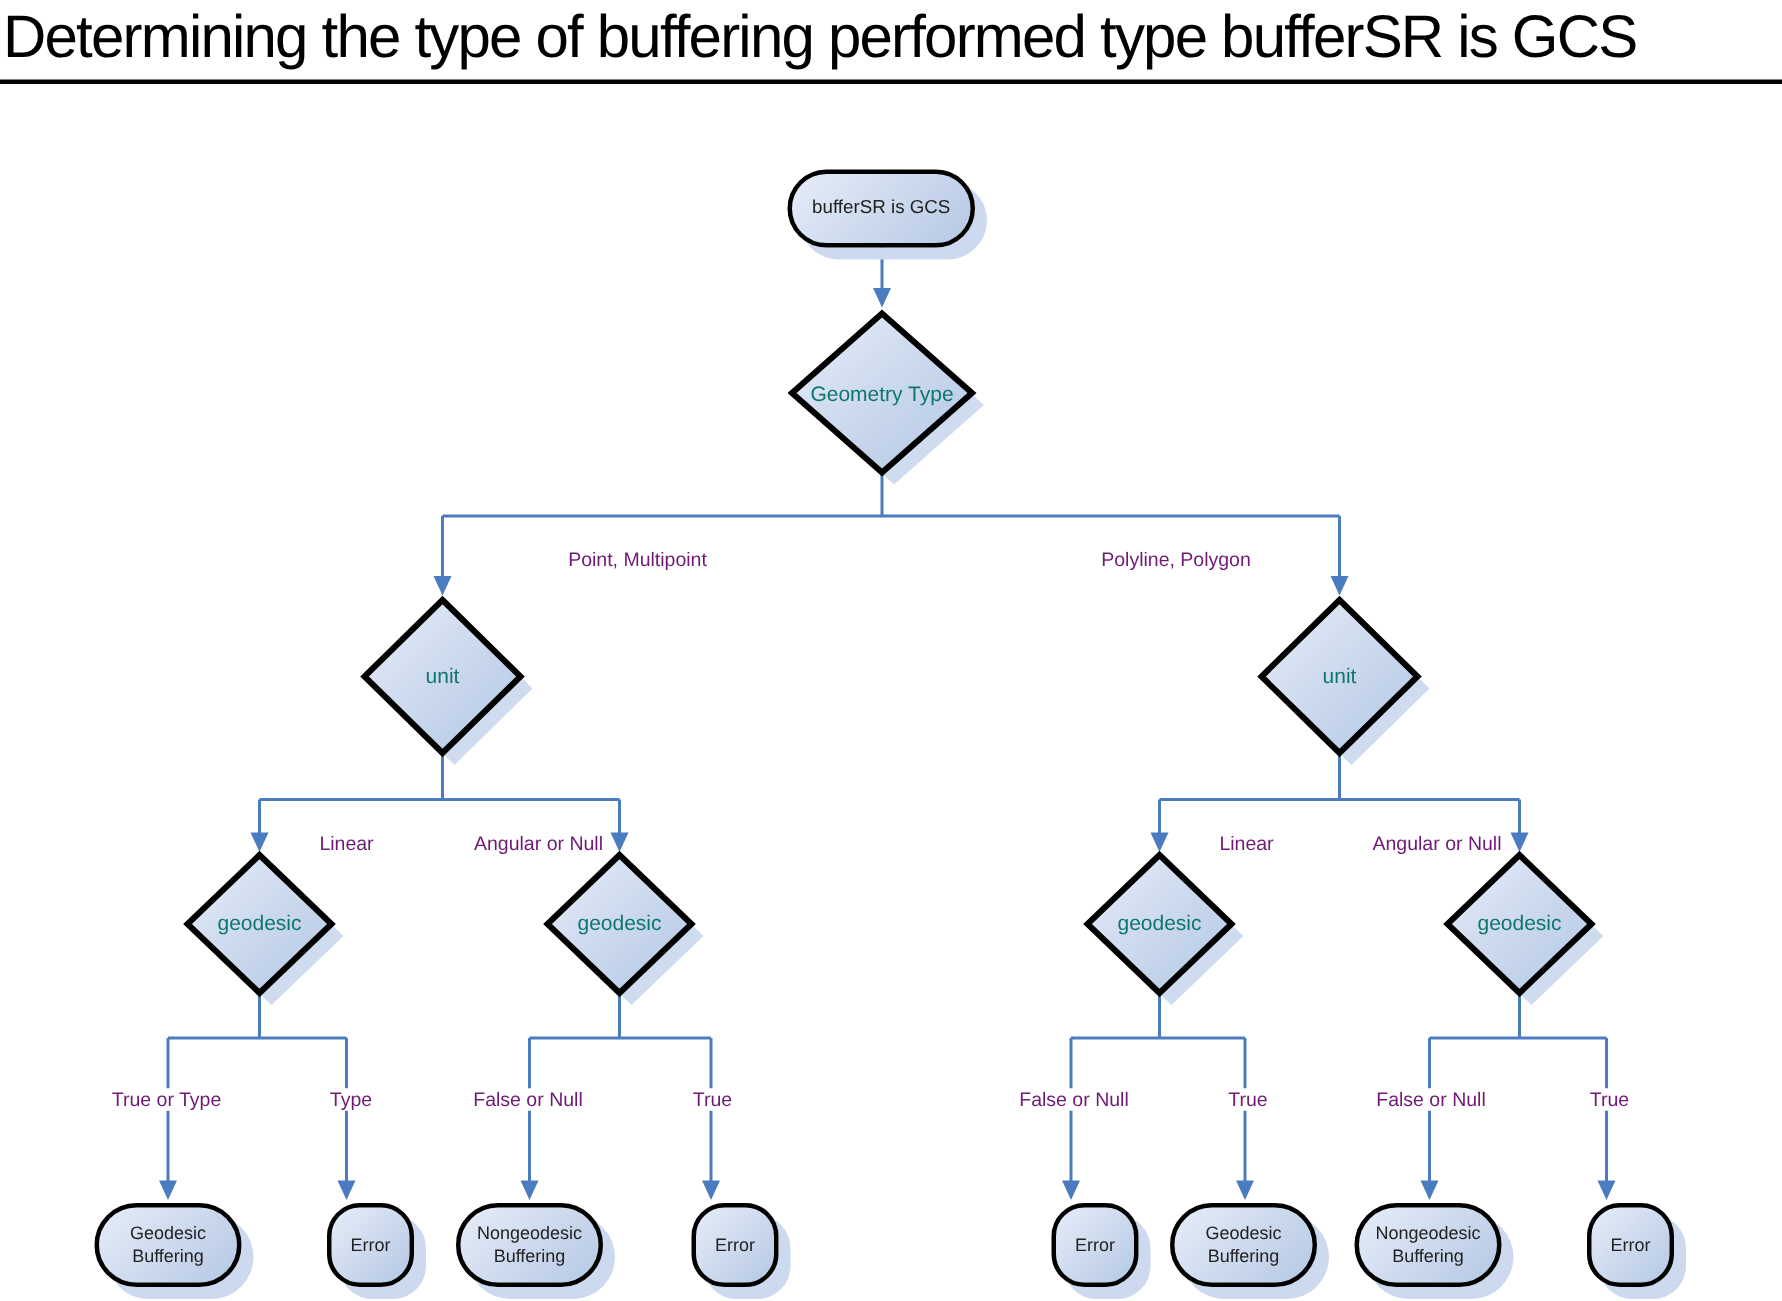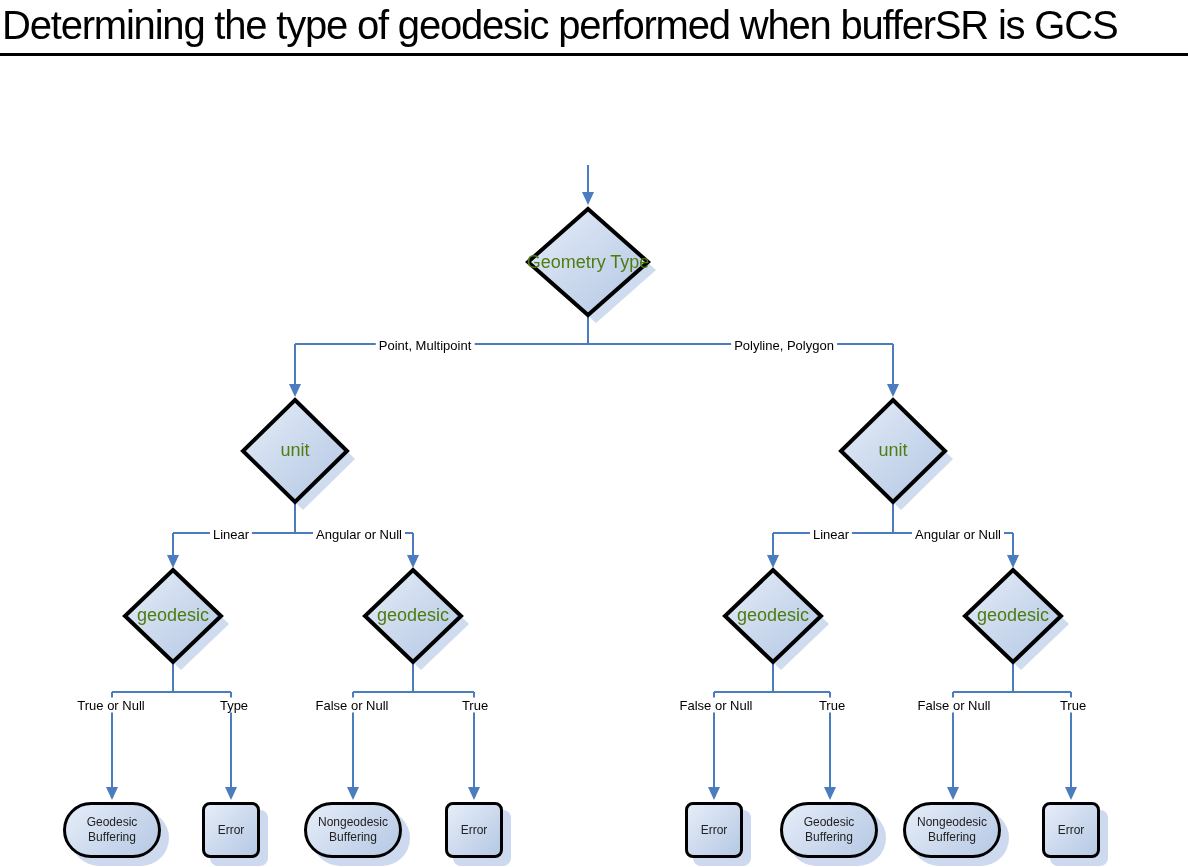--- a/index.html
+++ b/index.html
@@ -10,36 +10,36 @@
          border-bottom:3.5px solid #000;padding:3px 0 5px 2px;}
   svg.connectors{position:absolute;left:0;top:0;z-index:1;}
   svg.connectors path{stroke:#4a7cbf;stroke-width:2;fill:none;}
   svg.connectors polygon{fill:#4a7cbf;}
   .stadium{position:absolute;z-index:2;box-sizing:border-box;
            border:3px solid #000;border-radius:28px;
            background:linear-gradient(135deg,#e6edf8 0%,#b5c8e4 100%);
            box-shadow:8px 8px 0 #cdd9ee;
            display:flex;align-items:center;justify-content:center;text-align:center;
            font-size:12px;line-height:1.25;color:#222;}
-  .stadium.small{border-radius:8px;}
+  .stadium.small{border-radius:22px;margin-left:16px;}
   .start{font-size:12.5px;border-radius:26px;}
   .diamond{position:absolute;z-index:2;}
   .diamond svg{display:block;}
   .dlabel{position:absolute;left:0;top:0;right:8px;bottom:8px;
           display:flex;align-items:center;justify-content:center;
-          font-size:18px;color:#4d7c0f;text-align:center;}
+          font-size:14px;color:#0f766e;text-align:center;}
   .elabel{position:absolute;z-index:3;transform:translate(-50%,-50%);
-          background:#fff;padding:0 3px;font-size:13px;white-space:nowrap;color:#000000;}
+          background:#fff;padding:0 3px;font-size:13px;white-space:nowrap;color:#701a75;margin-top:28px;}
 </style>
 </head>
 <body>
 
 <div class="canvas">
 
-  <div class="title">Determining the type of geodesic performed when bufferSR is GCS</div>
+  <div class="title">Determining the type of buffering performed type bufferSR is GCS</div>
 
   <svg width="0" height="0" style="position:absolute">
     <defs>
       <linearGradient id="nodeGrad" x1="0" y1="0" x2="1" y2="1">
         <stop offset="0" stop-color="#e6edf8"></stop>
         <stop offset="1" stop-color="#b2c6e3"></stop>
       </linearGradient>
     </defs>
   </svg>
 
@@ -78,20 +78,23 @@
       <polygon points="708,787 720,787 714,800"></polygon>
       <polygon points="824,787 836,787 830,800"></polygon>
     </g>
     <g>
       <path d="M1013,662 V692 M953,692 H1071 M953,692 V788 M1071,692 V788"></path>
       <polygon points="947,787 959,787 953,800"></polygon>
       <polygon points="1065,787 1077,787 1071,800"></polygon>
     </g>
   </svg>
 
+  <div class="stadium start" style="left:525px;top:113px;width:125px;height:52px">
+    <span>bufferSR is GCS</span>
+  </div>
 
   <div class="diamond" style="left:525px;top:206px">
     <svg width="134" height="120">
       <polygon points="71,11 131,64 71,117 11,64" fill="#cfdcef"></polygon>
       <polygon points="63,3 123,56 63,109 3,56" fill="url(#nodeGrad)" stroke="#000" stroke-width="4"></polygon>
     </svg>
     <span class="dlabel">Geometry Type</span>
   </div>
 
   <div class="diamond" style="left:240px;top:397px">
@@ -164,21 +167,21 @@
   </div>
 
   <span class="elabel" style="left:425px;top:345px">Point, Multipoint</span>
   <span class="elabel" style="left:784px;top:345px">Polyline, Polygon</span>
 
   <span class="elabel" style="left:231px;top:534px">Linear</span>
   <span class="elabel" style="left:359px;top:534px">Angular or Null</span>
   <span class="elabel" style="left:831px;top:534px">Linear</span>
   <span class="elabel" style="left:958px;top:534px">Angular or Null</span>
 
-  <span class="elabel" style="left:111px;top:705px">True or Null</span>
+  <span class="elabel" style="left:111px;top:705px">True or Type</span>
   <span class="elabel" style="left:234px;top:705px">Type</span>
   <span class="elabel" style="left:352px;top:705px">False or Null</span>
   <span class="elabel" style="left:475px;top:705px">True</span>
   <span class="elabel" style="left:716px;top:705px">False or Null</span>
   <span class="elabel" style="left:832px;top:705px">True</span>
   <span class="elabel" style="left:954px;top:705px">False or Null</span>
   <span class="elabel" style="left:1073px;top:705px">True</span>
 
 </div>
 

